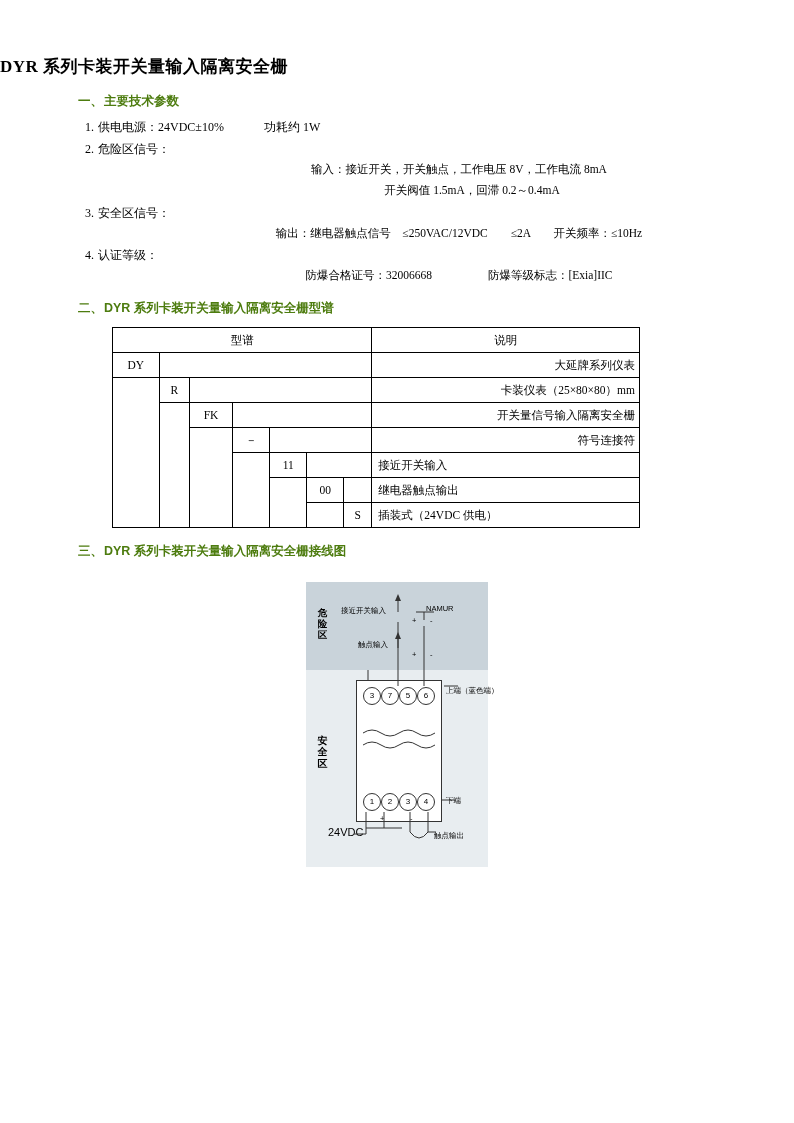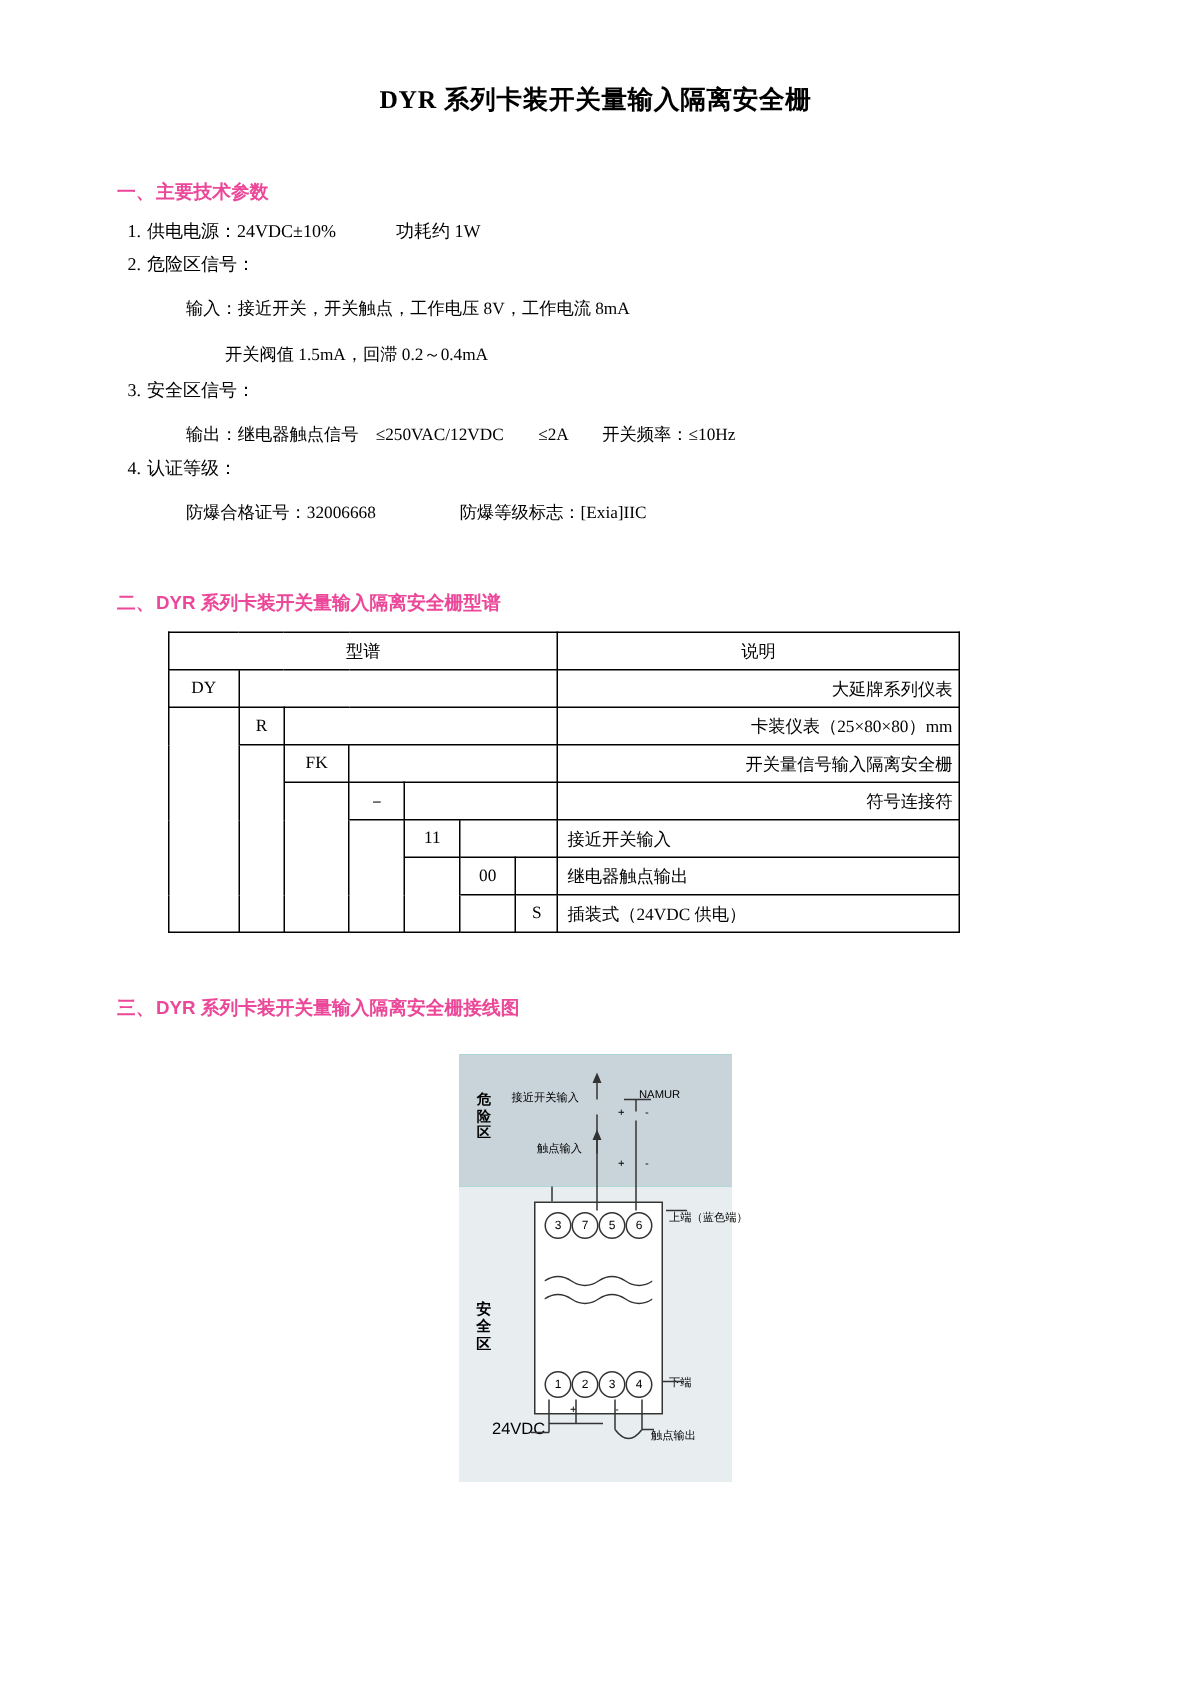--- a/index.html
+++ b/index.html
@@ -16,33 +16,32 @@
     overflow: hidden;
   }
   .page {
     position: relative;
     width: 794px;
     height: 1123px;
     padding: 0;
     box-sizing: border-box;
   }
   .doc-title {
-    text-align: center;
     font-size: 17px;
     font-weight: bold;
     margin-top: 55px;
     letter-spacing: 0.5px;
     font-family: "Liberation Serif", "DejaVu Serif", serif;
   }
   .section-heading {
-    color: #ec4899;
+    color: #4d7c0f;
     font-weight: bold;
     font-size: 12.5px;
     margin-left: 78px;
-    margin-top: 42px;
+    margin-top: 15px;
     font-family: "Liberation Sans", sans-serif;
   }
   .section-heading .num {
     display: inline-block;
     min-width: 26px;
   }
   .spec-list {
     margin: 8px 0 0 0;
     padding: 0;
     list-style: none;
@@ -56,23 +55,24 @@
     position: relative;
   }
   .spec-item > .idx {
     position: absolute;
     left: -22px;
     width: 18px;
     text-align: right;
   }
   .sub-line {
     margin-left: 26px;
-    margin-top: 13px;
+    margin-top: 3px;
     font-size: 11.5px;
     line-height: 1.55;
+    text-align: center;
   }
   .gap-md { display:inline-block; width: 40px; }
   .gap-lg { display:inline-block; width: 56px; }
 
   
   .model-table-wrap {
     margin: 10px 0 0 112px;
   }
   table.model {
     border-collapse: collapse;
@@ -129,21 +129,21 @@
   .zone-label {
     position: absolute;
     font-size: 9.5px;
     font-weight: bold;
     line-height: 1.12;
     width: 13px;
     text-align: center;
     font-family: "Liberation Sans", sans-serif;
   }
   .lbl-danger { left: 10px; top: 26px; }
-  .lbl-safe { left: 10px; top: 165px; font-size: 10px; }
+  .lbl-safe { left: 10px; top: 153px; font-size: 10px; }
   .tiny {
     position: absolute;
     font-size: 7.5px;
     font-family: "Liberation Sans", sans-serif;
     white-space: nowrap;
   }
   .module {
     position: absolute;
     left: 50px; top: 98px;
     width: 84px; height: 140px;

